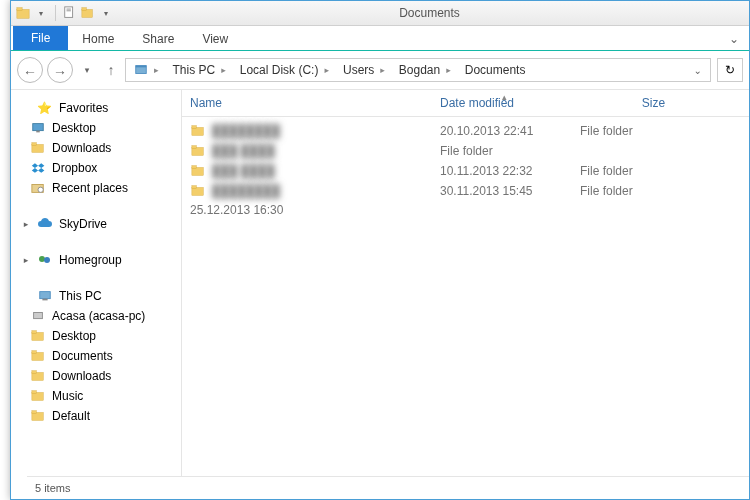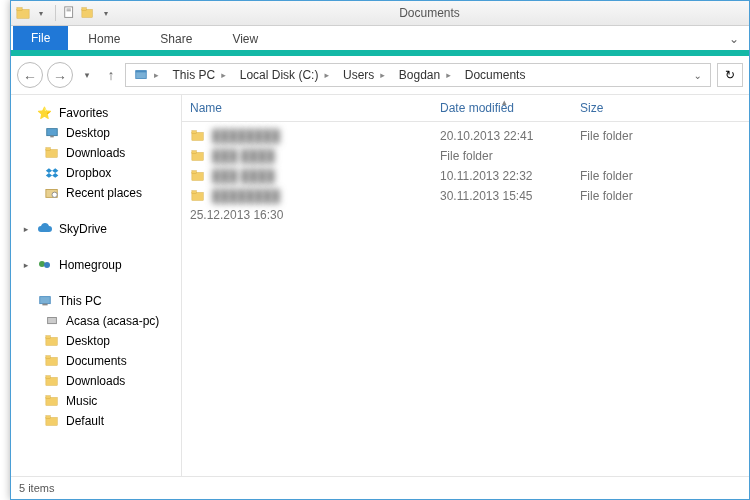--- a/index.html
+++ b/index.html
@@ -1,51 +1,51 @@
 <!DOCTYPE html>
 <html><head>
 <meta charset="utf-8">
 <style>
 html,body{margin:0;padding:0;font-family:"Segoe UI",Tahoma,sans-serif;font-size:12px;color:#000;background:linear-gradient(to bottom,#8b6b5a 0%,#d4b5a0 50%,#c9a890 100%)}
 .window{position:absolute;left:10px;top:0;right:0;bottom:0;background:#fff;border:1px solid #4a9ed6;box-shadow:0 0 8px rgba(0,0,0,0.3)}
 .titlebar{height:24px;background:linear-gradient(to bottom,#f8f8f8,#eaeaea);display:flex;align-items:center;padding:0 4px;border-bottom:1px solid #d0d0d0}
 .titlebar .qat{display:flex;align-items:center;gap:2px}
 .tb-icon{width:16px;height:16px;display:flex;align-items:center;justify-content:center}
 .titlebar .title{flex:1;text-align:center;color:#555;font-size:12px}
-.ribbon{height:24px;background:#fff;display:flex;align-items:flex-end;padding-left:2px;border-bottom:6px solid #14b8a6}
-.tab{padding:4px 20px;font-size:12px;color:#444;cursor:pointer}
+.ribbon{height:24px;background:#fff;display:flex;align-items:flex-end;padding-left:2px;border-bottom:1px solid #14b8a6}
+.tab{padding:4px 14px;font-size:12px;color:#444;cursor:pointer}
 .tab.file{background:#2078d7;color:#fff;padding:5px 18px}
 .chev{margin-left:auto;padding:4px 10px;color:#666}
 .navbar{height:30px;display:flex;align-items:center;padding:4px 6px;gap:4px;border-bottom:1px solid #e5e5e5}
 .navbtn{width:24px;height:24px;border:1px solid #bbb;border-radius:50%;display:flex;align-items:center;justify-content:center;color:#666;cursor:pointer;font-size:14px}
 .navbtn.sq{border-radius:2px;border:none;width:20px}
 .addressbar{flex:1;height:22px;border:1px solid #ccc;display:flex;align-items:center;padding:0 2px;background:#fff}
 .crumb{padding:2px 6px;color:#333;cursor:pointer;display:flex;align-items:center;gap:4px}
 .crumb-sep{color:#888;font-size:9px;padding:0 2px}
 .refresh{width:24px;height:22px;border:1px solid #ccc;display:flex;align-items:center;justify-content:center;cursor:pointer;margin-left:2px}
 .body{display:flex;height:calc(100% - 110px)}
 .sidebar{width:170px;border-right:1px solid #e5e5e5;overflow-y:auto;padding:8px 0}
 .side-group{margin-bottom:16px}
 .side-item{display:flex;align-items:center;padding:2px 4px 2px 16px;gap:6px;cursor:pointer;white-space:nowrap}
 .side-item.header{padding-left:10px;font-weight:normal}
-.side-item.sub{padding-left:33px}
+.side-item.sub{padding-left:19px}
 .icon{width:16px;height:16px;display:inline-flex;align-items:center;justify-content:center;flex-shrink:0}
 .content{flex:1;display:flex;flex-direction:column;min-width:0}
 .headers{display:flex;border-bottom:1px solid #e5e5e5;padding:6px 8px;color:#3a6ea5;font-size:12px}
 .headers>div{cursor:pointer}
 .col-name{width:250px}
 .col-date{width:140px}
 .col-type{width:130px}
-.col-size{flex:1;text-align:left;padding-right:14px}
+.col-size{flex:1;text-align:center;padding-right:14px}
 .rows{padding:4px 8px}
 .row{display:flex;align-items:center;padding:2px 0;cursor:pointer}
 .row .col-name{display:flex;align-items:center;gap:6px}
 .row .col-date,.row .col-type{color:#737373}
 .blur{color:transparent;text-shadow:0 0 6px rgba(100,100,100,0.7)}
-.statusbar{position:absolute;bottom:0;left:0;right:0;height:22px;border-top:1px solid #e5e5e5;display:flex;align-items:center;padding:0 8px;color:#555;font-size:11px;background:#fff}
+.statusbar{position:absolute;bottom:0;left:16px;right:0;height:22px;border-top:1px solid #e5e5e5;display:flex;align-items:center;padding:0 8px;color:#555;font-size:11px;background:#fff}
 .folder-svg{fill:#f3ce6a;stroke:#d4a93a;stroke-width:0.5}
 .sort-arrow{position:absolute;left:320px;top:2px;color:#888;font-size:9px}
 .headers{position:relative}
 .side-exp{width:10px;font-size:9px;color:#666;display:inline-flex;justify-content:center}
 </style>
 </head>
 <body>
 
 <div class="window">
 

